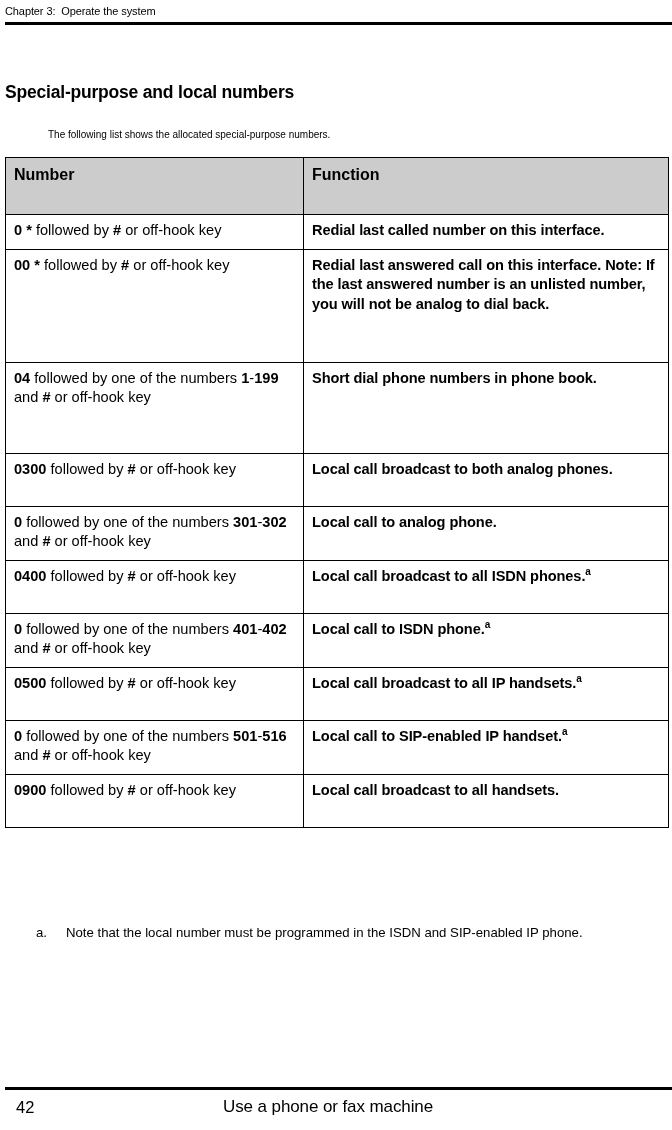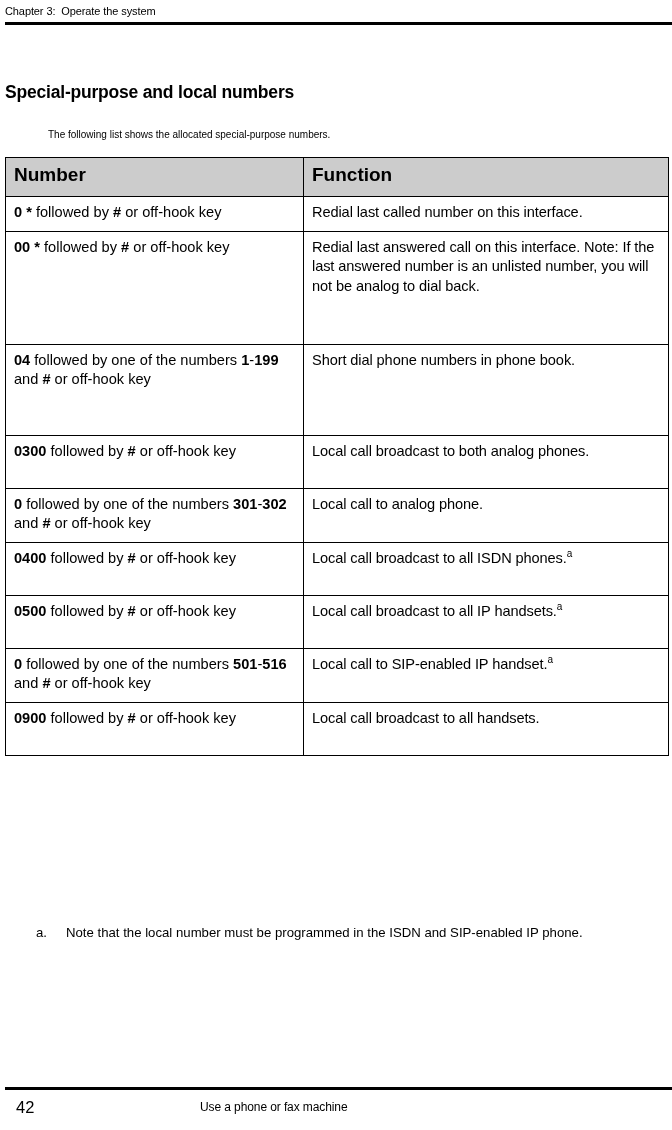--- a/index.html
+++ b/index.html
@@ -81,33 +81,34 @@
     border: 1.4px solid #000000;
     vertical-align: top;
     padding: 6px 7px 8px 8px;
     font-size: 14.6px;
     line-height: 19.5px;
     text-align: left;
   }
   .num-table thead th {
     background: #cccccc;
     font-weight: bold;
-    font-size: 19px;
+    font-size: 16px;
     padding-top: 7px;
-    padding-bottom: 9px;
+    padding-bottom: 27px;
     height: 22px;
   }
   .num-table tbody td {
     font-weight: normal;
   }
   .num-table tbody td b {
     font-weight: bold;
   }
   .num-table tbody td.cell-func {
     letter-spacing: -0.1px;
+    font-weight: bold;
   }
   sup.fn {
     font-size: 10px;
     vertical-align: super;
     line-height: 0;
   }
 
   
   tr.r1 td { height: 16px; }
   tr.r2 td { height: 98px; }
@@ -152,23 +153,23 @@
   .footer-pageno {
     position: absolute;
     left: 5px;
     top: 1096px;
     font-size: 16.5px;
     line-height: 22px;
     margin-left: 11px;
   }
   .footer-title {
     position: absolute;
-    left: 200px;
+    left: 223px;
     top: 1096px;
-    font-size: 12px;
+    font-size: 17px;
     line-height: 22px;
     letter-spacing: -0.1px;
     white-space: nowrap;
   }
 </style>
 </head>
 <body>
 
 <div class="page">
 
@@ -209,20 +210,24 @@
         <td class="cell-func">Local call broadcast to both analog phones.</td>
       </tr>
       <tr class="r5">
         <td class="cell-num"><b>0</b> followed by one of the numbers <b>301</b>-<b>302</b> and <b>#</b> or off-hook key</td>
         <td class="cell-func">Local call to analog phone.</td>
       </tr>
       <tr class="r6">
         <td class="cell-num"><b>0400</b> followed by <b>#</b> or off-hook key</td>
         <td class="cell-func">Local call broadcast to all ISDN phones.<sup class="fn">a</sup></td>
       </tr>
+      <tr class="r7">
+        <td class="cell-num"><b>0</b> followed by one of the numbers <b>401</b>-<b>402</b> and <b>#</b> or off-hook key</td>
+        <td class="cell-func">Local call to ISDN phone.<sup class="fn">a</sup></td>
+      </tr>
       <tr class="r8">
         <td class="cell-num"><b>0500</b> followed by <b>#</b> or off-hook key</td>
         <td class="cell-func">Local call broadcast to all IP handsets.<sup class="fn">a</sup></td>
       </tr>
       <tr class="r9">
         <td class="cell-num"><b>0</b> followed by one of the numbers <b>501</b>-<b>516</b> and <b>#</b> or off-hook key</td>
         <td class="cell-func">Local call to SIP-enabled IP handset.<sup class="fn">a</sup></td>
       </tr>
       <tr class="r10">
         <td class="cell-num"><b>0900</b> followed by <b>#</b> or off-hook key</td>

